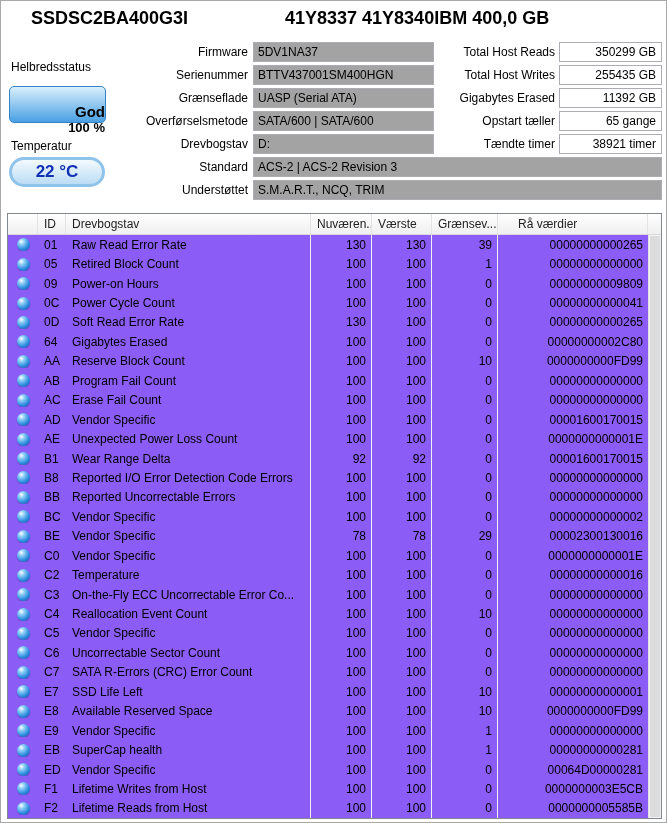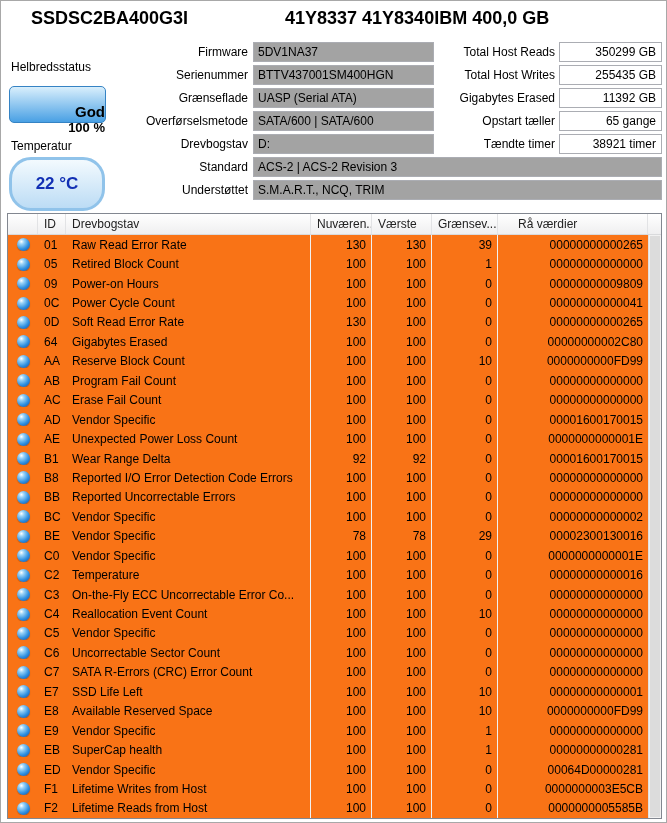--- a/index.html
+++ b/index.html
@@ -13,41 +13,41 @@
   
   .lbl-health{position:absolute;left:10px;top:59px;font-size:12px;}
   .lbl-temp{position:absolute;left:10px;top:138px;font-size:12px;}
 
   .health-badge{position:absolute;left:8px;top:85px;width:97px;height:37px;border-radius:5px;
       border:1px solid #3583c4;background:linear-gradient(#d9effc,#49a0e4);text-align:right;
       cursor:pointer;box-sizing:border-box;padding-top:16px;}
   .health-status{font-size:15px;font-weight:bold;line-height:17px;}
   .health-percent{font-size:13px;font-weight:bold;line-height:15px;}
 
-  .temp-badge{position:absolute;left:8px;top:156px;width:96px;height:54px;border-radius:22px;
+  .temp-badge{position:absolute;left:8px;top:156px;width:96px;height:30px;border-radius:22px;
       border:3px solid #90c3ea;background:linear-gradient(#f3fafe,#bcdcf5);box-sizing:border-box;
       display:flex;align-items:center;justify-content:center;cursor:pointer;text-align:center;}
   .temp-value{font-size:17px;font-weight:bold;color:#1230b4;}
 
   
   .field{position:absolute;left:0;display:flex;align-items:center;height:20px;font-size:12px;}
   .field .flabel{width:252px;text-align:right;padding-right:5px;box-sizing:border-box;flex:none;}
   .field .fbox{border:1px solid #abadb3;background:#a3a3a3;height:20px;line-height:18px;
       padding:0 4px;box-sizing:border-box;flex:1;white-space:nowrap;overflow:hidden;}
   .field.narrow{width:433px;}
   .field.wide{width:661px;}
 
   .stat{position:absolute;left:437px;width:224px;display:flex;align-items:center;height:20px;font-size:12px;}
   .stat .slabel{width:121px;text-align:right;padding-right:4px;box-sizing:border-box;flex:none;}
   .stat .sbox{border:1px solid #abadb3;background:#fff;height:20px;line-height:18px;
       padding:0 5px;box-sizing:border-box;flex:1;text-align:right;white-space:nowrap;}
 
   
   .table{position:absolute;left:6px;top:212px;width:655px;height:606px;border:1px solid #828790;
-      box-sizing:border-box;background:#f97316;display:flex;flex-direction:column;overflow:hidden;}
+      box-sizing:border-box;background:#8b5cf6;display:flex;flex-direction:column;overflow:hidden;}
   .thead{display:flex;height:20px;flex:none;background:linear-gradient(#ffffff,#efeff0);
       border-bottom:1px solid #d9dadc;font-size:12px;color:#222;align-items:center;}
   .thead .cell{border-right:1px solid #e2e3e5;height:100%;display:flex;align-items:center;box-sizing:border-box;}
   .tbody{flex:1;overflow:hidden;position:relative;}
   .trow{display:flex;height:19.45px;align-items:center;font-size:12px;}
   .cell{box-sizing:border-box;white-space:nowrap;overflow:hidden;}
   .c-icon{width:30px;flex:none;display:flex;align-items:center;justify-content:center;}
   .c-id{width:28px;flex:none;padding-left:6px;}
   .c-name{width:245px;flex:none;padding-left:6px;}
   .c-cur{width:61px;flex:none;}

